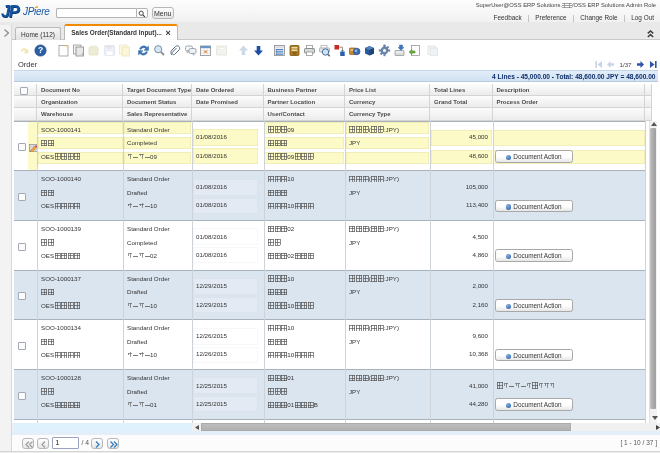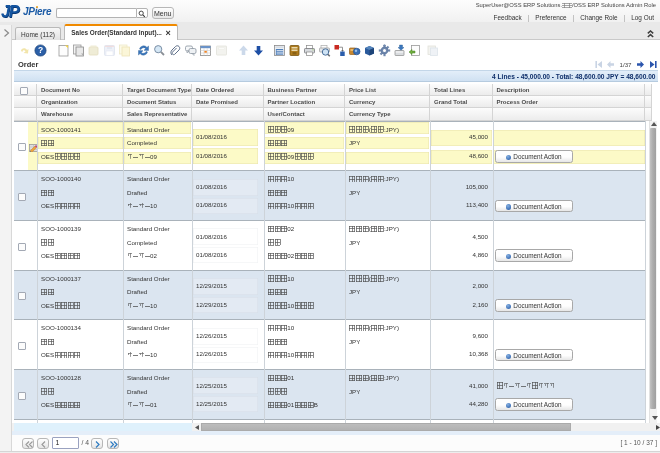--- a/index.html
+++ b/index.html
@@ -52,21 +52,21 @@
          background:linear-gradient(#fefefe 55%,#e6e6e6);font-size:6.4px;color:#333;text-align:center}
   .dot{display:inline-block;width:5.2px;height:5.2px;border-radius:50%;background:radial-gradient(circle at 38% 32%,#86b0e0,#4a7cc0 55%,#37619e);vertical-align:-1px;margin-right:2.5px}
 </style>
 </head>
 <body>
 <div id="app">
   <div id="hdr" class="ab"></div>
   <div id="tabstrip" class="ab"></div>
   <div id="west" class="ab"></div>
   <div class="ab" style="left:1px;top:2px;width:22px;height:18px;font-style:italic;font-weight:bold;font-size:16.5px;color:#14549f;letter-spacing:-1.5px;text-shadow:0.5px 0.5px 0 #0a3a77">JP</div>
-  <div class="ab" style="left:23px;top:5.5px;font-style:italic;font-weight:bold;font-size:10px;color:#1a5aa5;letter-spacing:-0.3px">JPiere</div>
+  <div class="ab" style="left:23px;top:5.5px;font-style:italic;font-weight:normal;font-size:10px;color:#1a5aa5;letter-spacing:-0.3px">JPiere</div>
   <div class="ab" style="left:36.2px;top:6.2px;width:1.8px;height:1.8px;background:#f5a81d;border-radius:50%"></div>
   <input class="ab" style="left: 55.5px; top: 7.5px; width: 80px; height: 10.5px; border-top: 1px solid rgb(179, 179, 179); border-bottom: 1px solid rgb(179, 179, 179); border-left: 1px solid rgb(179, 179, 179); border-image: initial; border-right: none; border-radius: 2px 0px 0px 2px; padding: 0px 2px; font-size: 7px; box-sizing: border-box; outline: none;">
   <div class="ab" style="left:135.5px;top:7.5px;width:12px;height:10.5px;border:1px solid #b3b3b3;background:#fff;border-radius:0 2px 2px 0;box-sizing:border-box">
     <svg width="8" height="8" style="position:absolute;left:1.5px;top:1px" viewBox="0 0 8 8">
         <circle cx="3.2" cy="3.2" r="2.1" fill="none" stroke="#333" stroke-width="0.9"></circle>
         <line x1="4.8" y1="4.8" x2="6.8" y2="6.8" stroke="#333" stroke-width="1.1"></line>
       </svg>
   </div>
   <div class="ab btn" style="left:152px;top:6.5px;width:21.5px;height:12.5px;font-size:7px;color:#333;text-align:center;line-height:11px">Menu</div>
   <div class="ab" style="right:4px;top:2px;font-size:5.8px;color:#444">SuperUser@OSS ERP Solutions.<i class="jt"></i><i class="jt"></i>/OSS ERP Solutions Admin Role</div>
@@ -205,21 +205,21 @@
       <path d="M6.5 1 L9.5 1 L9.5 3.5 L11 3.5 L8 6.2 L5 3.5 L6.5 3.5 Z" fill="#3a76bc" stroke="#255a96" stroke-width="0.4"></path>
     </svg>
   <svg class="ico" width="13" height="13" style="left:407.5px" viewBox="0 0 13 13">
       <rect x="3.5" y="1.5" width="8" height="10" fill="#fdfdfd" stroke="#9a9a9a" stroke-width="0.8"></rect>
       <path d="M1 8 L4 5.5 L4 7 L7 7 L7 9 L4 9 L4 10.5 Z" fill="#6fae3e" stroke="#4a8024" stroke-width="0.5"></path>
     </svg>
   <svg class="ico" width="13" height="13" style="left:425.5px" viewBox="0 0 13 13">
       <rect x="2" y="2" width="7.5" height="8.5" fill="#f4f4f0" stroke="#e2e2da" stroke-width="0.8"></rect>
       <rect x="4.5" y="4" width="7" height="7.5" fill="#eff2f6" stroke="#dde4ea" stroke-width="0.8"></rect>
     </svg>
-  <div class="ab" style="left:18px;top:59.5px;font-size:7.5px;font-weight:bold;color:#333">Order</div>
+  <div class="ab" style="left:18px;top:59.5px;font-size:7.5px;font-weight:normal;color:#333">Order</div>
   <svg class="ab" width="7" height="7" style="left:595px;top:60.5px" viewBox="0 0 7 7">
       <path d="M1.2 0 L1.2 7" stroke="#c9d4e4" stroke-width="1.6"></path>
       <path d="M7 0 L2.5 3.5 L7 7 Z" fill="#c9d4e4"></path>
     </svg>
   <svg class="ab" width="7" height="7" style="left:607px;top:60.5px" viewBox="0 0 7 7">
       <path d="M3.5 0 L0 3.5 L3.5 7 L3.5 4.8 L7 4.8 L7 2.2 L3.5 2.2 Z" fill="#c9d4e4"></path>
     </svg>
   <div class="ab" style="left:619.5px;top:60.5px;font-size:6.2px;color:#444">1/37</div>
   <svg class="ab" width="7" height="7" style="left:637px;top:60.5px" viewBox="0 0 7 7">
       <path d="M3.5 0 L7 3.5 L3.5 7 L3.5 4.8 L0 4.8 L0 2.2 L3.5 2.2 Z" fill="#2b55ad"></path>

